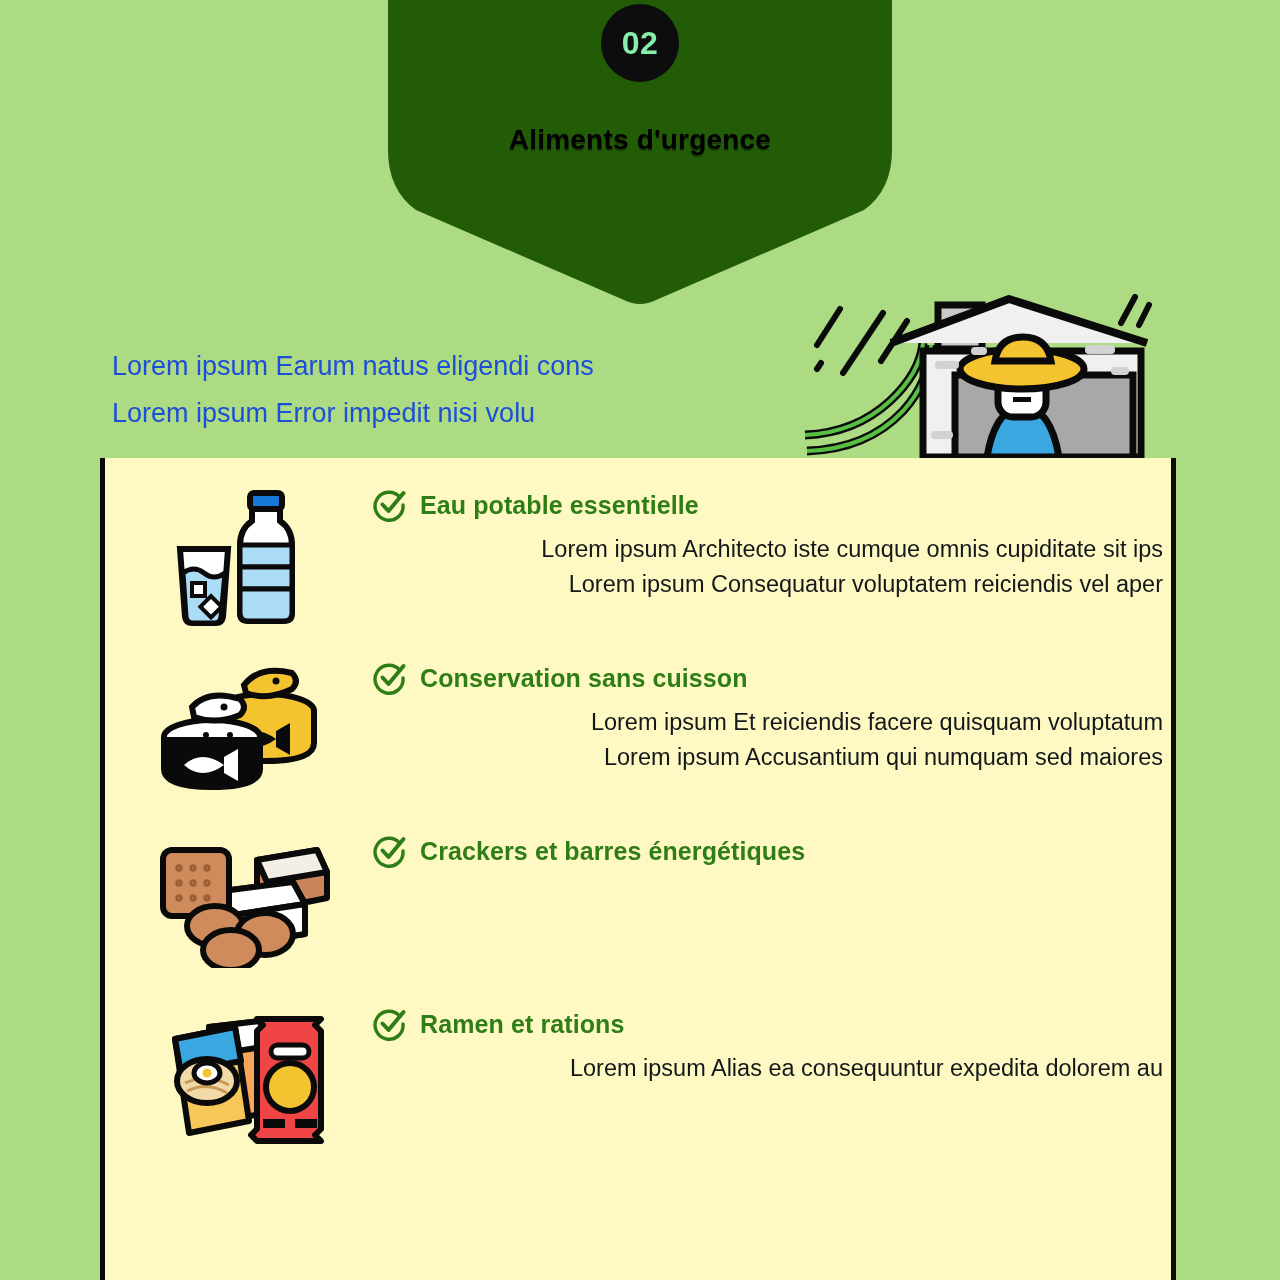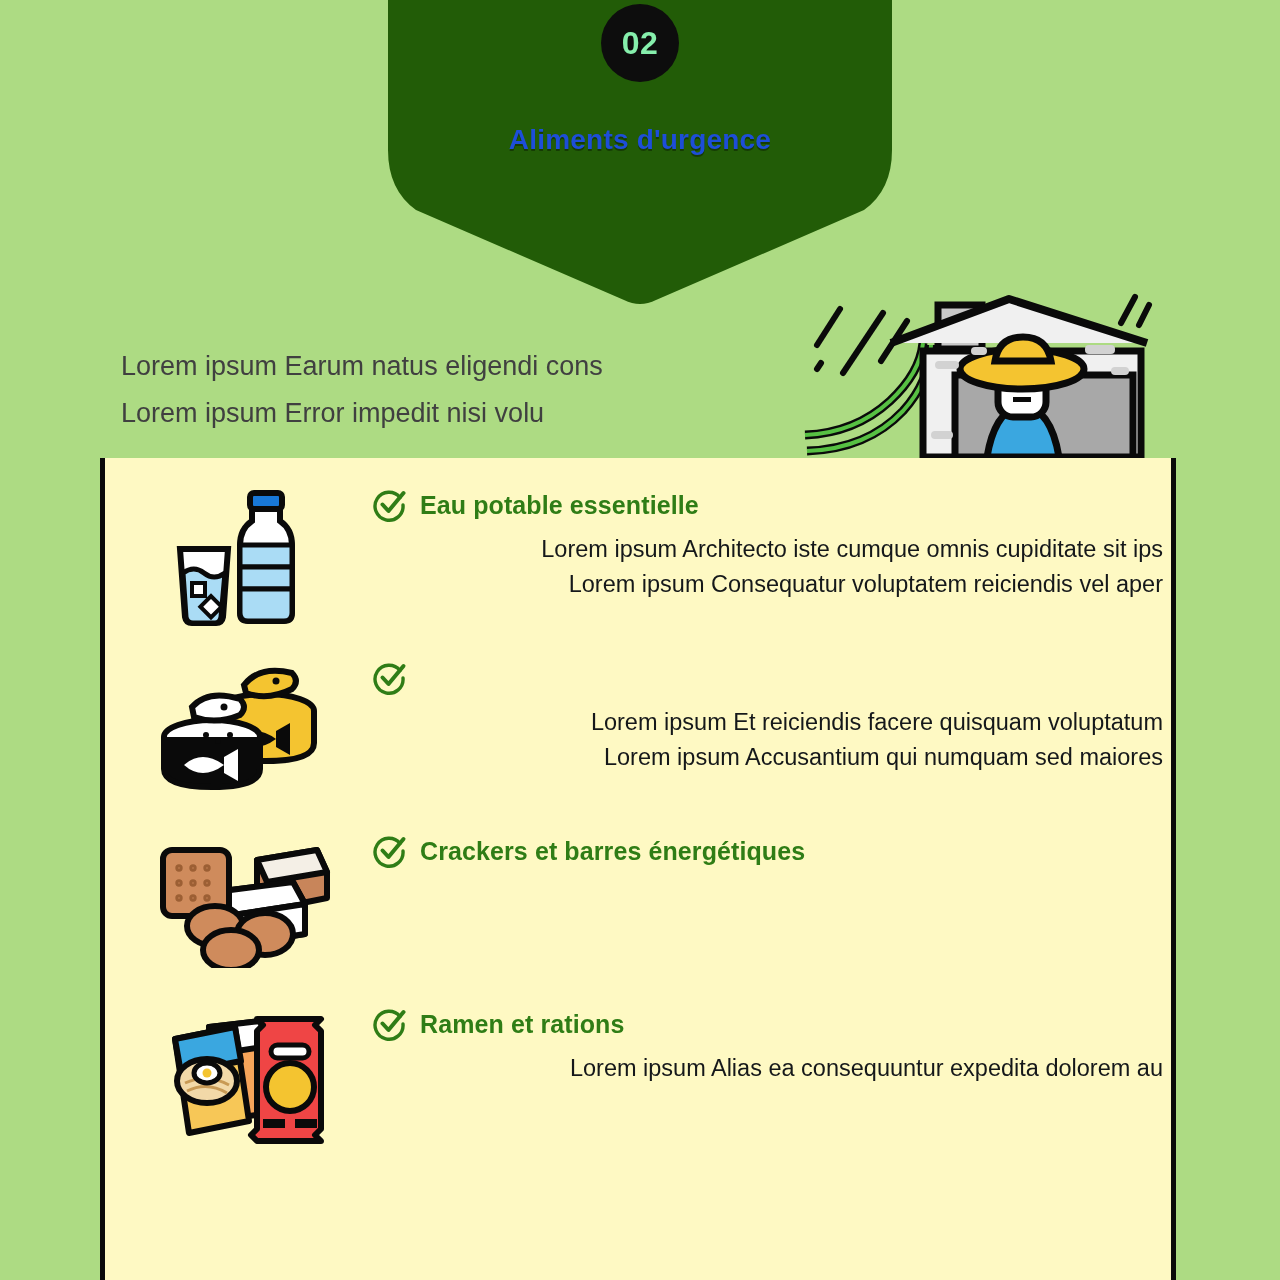--- a/index.html
+++ b/index.html
@@ -18,29 +18,29 @@
   #banner-shape{ position:absolute; inset:0; }
   #badge{
     position:absolute; left:50%; top:44px; transform:translateX(-50%);
     width:78px; height:78px; border-radius:50%;
     background:#0d0d0d; color:#86efac;
     display:flex; align-items:center; justify-content:center;
     font-size:32px; font-weight:bold; letter-spacing:.5px;
   }
   #banner-title{
     position:absolute; left:0; right:0; top:164px;
-    text-align:center; color:#1d4ed8;
+    text-align:center; color:#000000;
     font-size:28px; font-weight:bold; letter-spacing:.2px;
     text-shadow:0 2px 0 rgba(0,0,0,.35);
   }
 
   
   #intro{
-    position:absolute; left:121px; top:343px; width:640px;
-    color:#404040; font-size:27px; line-height:47px;
+    position:absolute; left:112px; top:343px; width:640px;
+    color:#1d4ed8; font-size:27px; line-height:47px;
   }
   #intro div{ white-space:nowrap; }
 
   
   #farm-illustration{ position:absolute; left:795px; top:283px; width:370px; height:185px; }
 
   
   #panel{
     position:absolute; left:100px; top:458px; width:1076px; height:984px;
     background:#fef9c3; border:5px solid #0a0a0a; border-top:none;text-align:right;
@@ -199,20 +199,21 @@
               <circle cx="48" cy="72" r="3"></circle>
             </g>
         </svg>
       </div>
       <div class="item-body">
         <div class="head-row">
           <svg class="check-icon" viewBox="0 0 34 34">
             <path d="M27 9.5 A14 14 0 1 0 30 17" fill="none" stroke="#2f7d16" stroke-width="3.4" stroke-linecap="round"></path>
             <path d="M9.5 16.5 L15.5 23 L30.5 5" fill="none" stroke="#2f7d16" stroke-width="4" stroke-linecap="round" stroke-linejoin="round"></path>
           </svg>
+          <span class="item-title">Conservation sans cuisson</span>
         </div>
         <div class="item-line">Lorem ipsum Et reiciendis facere quisquam voluptatum</div>
         <div class="item-line">Lorem ipsum Accusantium qui numquam sed maiores</div>
       </div>
     </div>
 
     <div class="item">
       <div class="item-icon">
         <svg viewBox="0 0 180 130" width="180" height="130">
           <path d="M104 22 L164 12 L174 34 L174 60 L114 72 L104 50 Z" fill="#c8855a" stroke="#0a0a0a" stroke-width="6" stroke-linejoin="round"></path>

